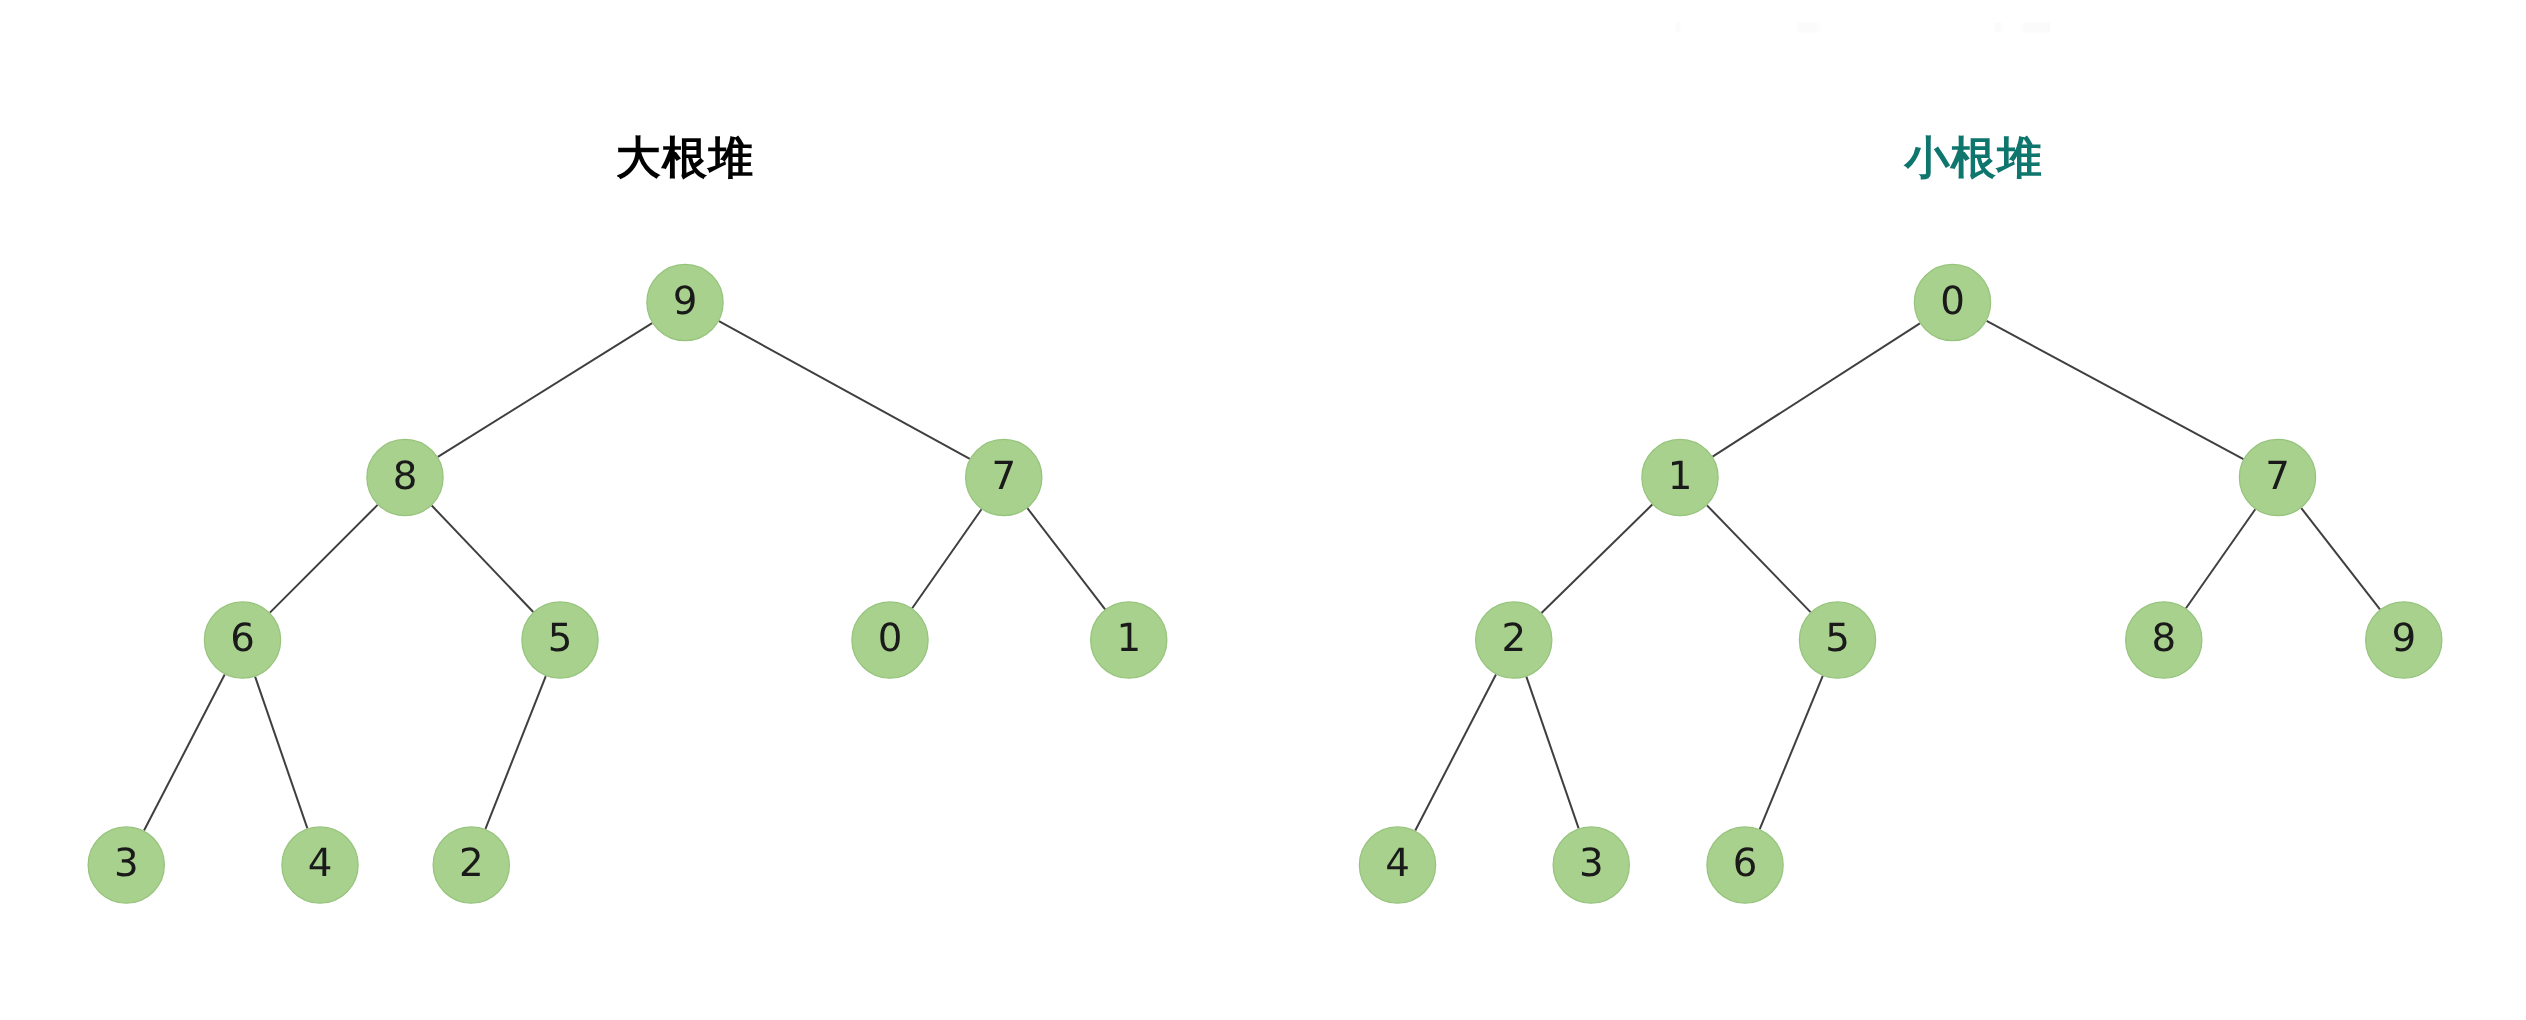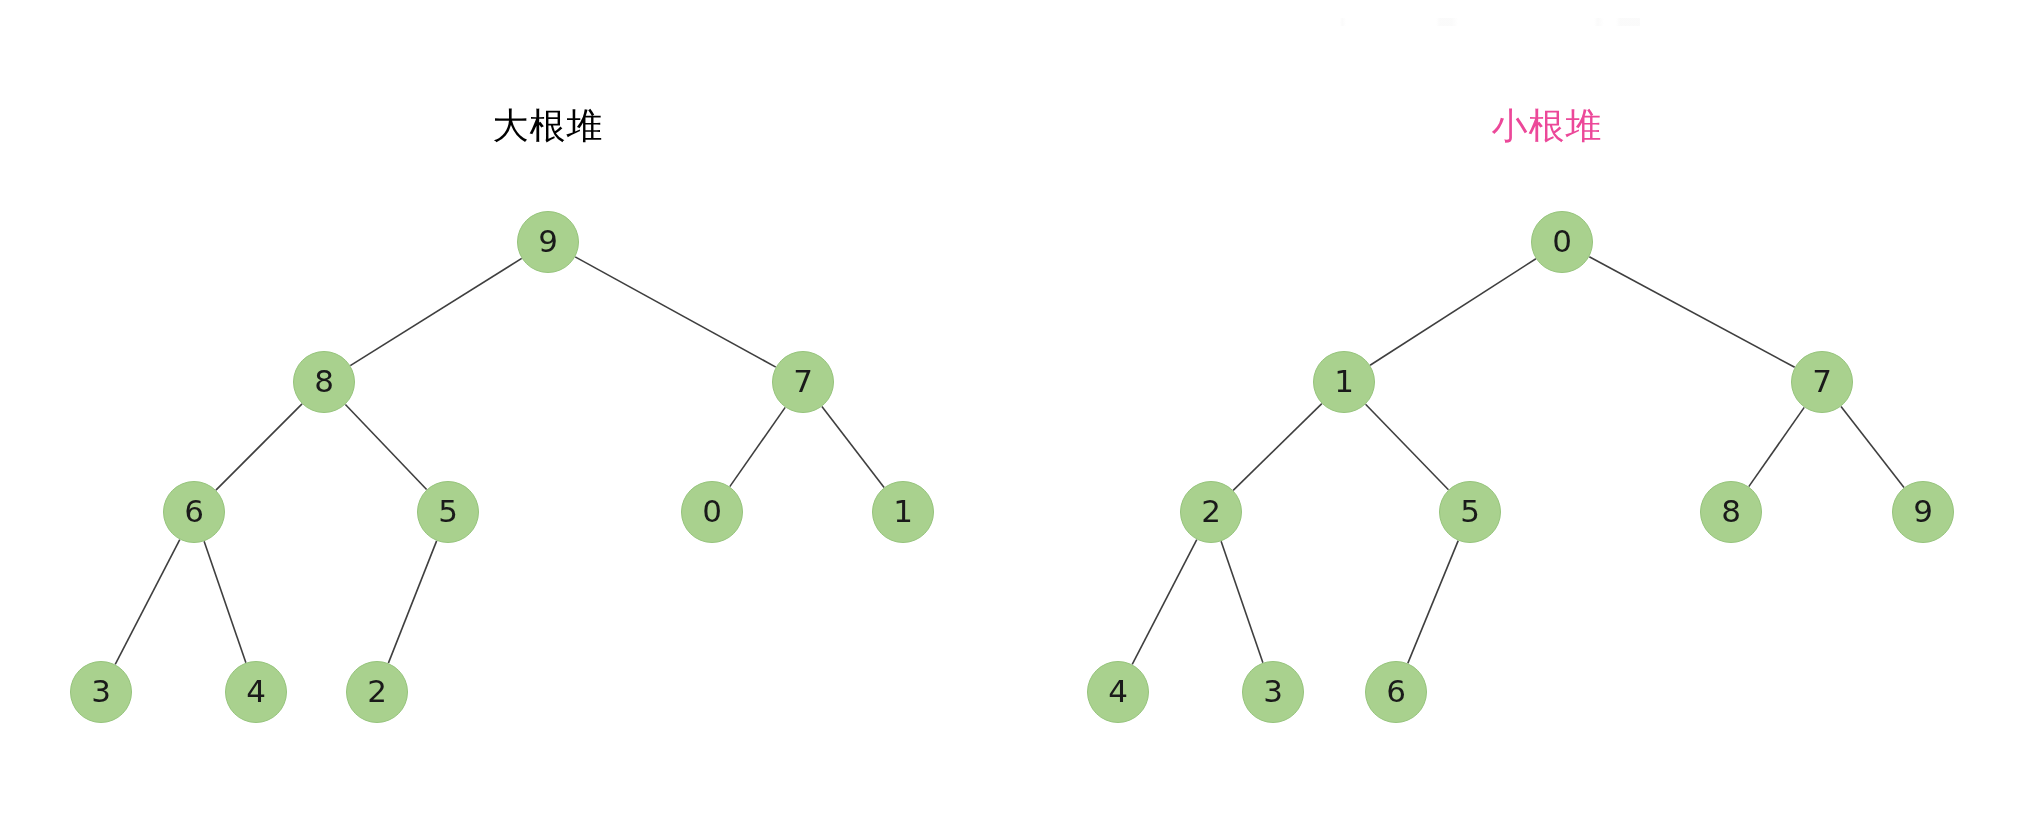--- a/index.html
+++ b/index.html
@@ -16,21 +16,21 @@
   #canvas {
     position: relative;
     width: 2021px;
     height: 816px;
     background: #ffffff;
   }
   .tree-title {
     position: absolute;
     font-family: "DejaVu Sans", "Liberation Sans", sans-serif;
     font-size: 36px;
-    font-weight: 400;
+    font-weight: 700;
     color: #000000;
     white-space: nowrap;
     transform: translateX(-50%);
     letter-spacing: 1px;
   }
   svg.edges {
     position: absolute;
     left: 0;
     top: 0;
     width: 2021px;
@@ -156,15 +156,15 @@
       </div>
       <div class="node" style="left: 1273px; top: 692px; background: rgb(169, 209, 142); border-color: rgb(150, 196, 124); color: rgb(26, 26, 26);">
         <span class="node-label">3</span>
       </div>
       <div class="node" style="left: 1396px; top: 692px; background: rgb(169, 209, 142); border-color: rgb(150, 196, 124); color: rgb(26, 26, 26);">
         <span class="node-label">6</span>
       </div>
     </div>
   <div id="titles-layer">
       <div class="tree-title" style="left: 548px; top: 102px; color: rgb(0, 0, 0);">大根堆</div>
-      <div class="tree-title" style="left: 1547px; top: 102px; color: #ec4899; text-align: right;">小根堆</div>
+      <div class="tree-title" style="left: 1579px; top: 102px; color: #0f766e; text-align: right;">小根堆</div>
     </div>
 </div>
 
 </body></html>

